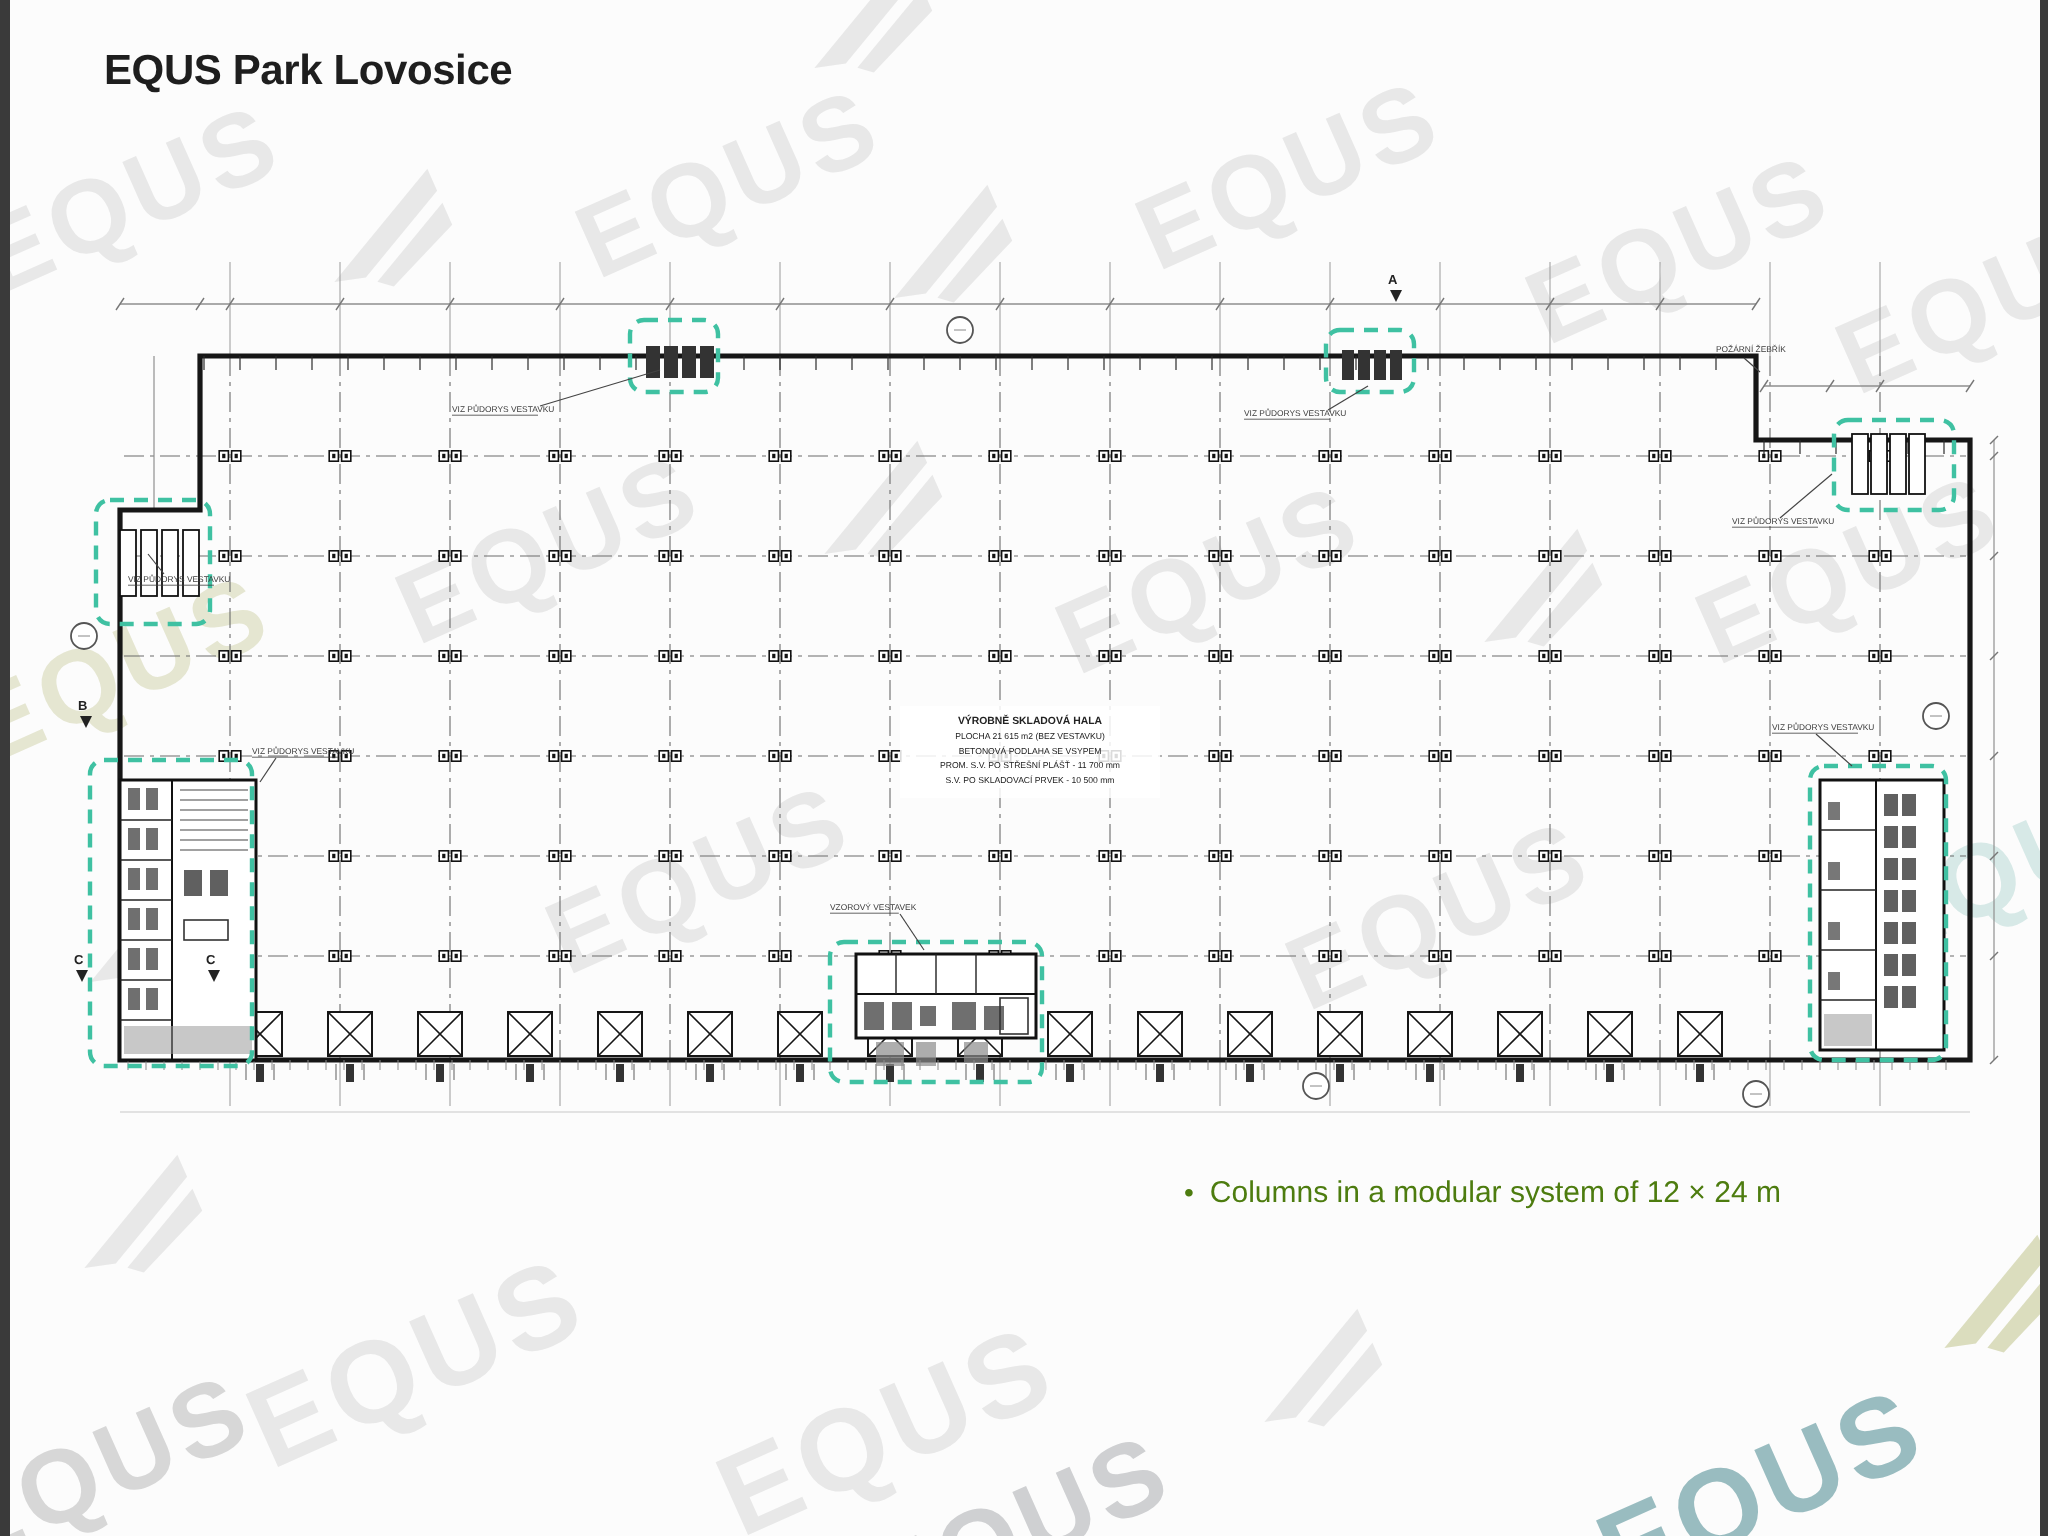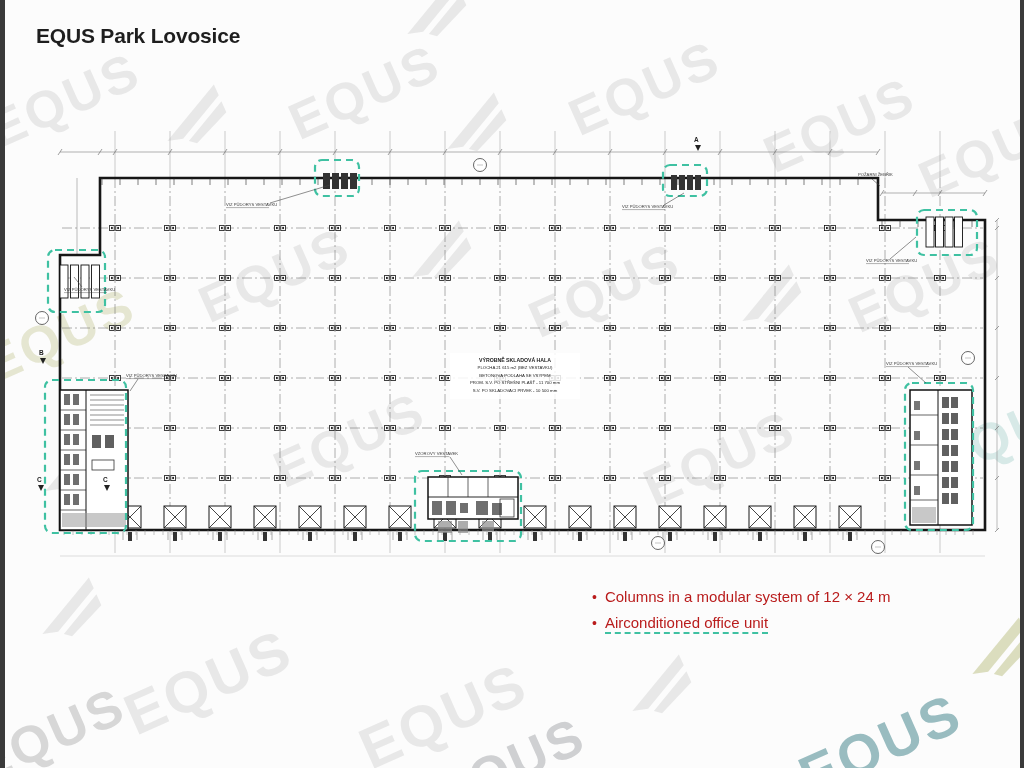--- a/index.html
+++ b/index.html
@@ -1,30 +1,30 @@
 <!DOCTYPE html>
 <html><head>
 <meta charset="utf-8">
 <style>
   html,body{margin:0;padding:0;}
   #page{position:relative;width:1024px;height:768px;background:#fcfcfc;overflow:hidden;
         font-family:"Liberation Sans",sans-serif;}
   .edge{position:absolute;top:0;height:768px;background:#3a3a3a;z-index:6;}
   #edge-left{left:0;width:5px;}
   #edge-right{left:1020px;width:4px;}
-  #title{position:absolute;left:36px;top:24px;font-size:21px;font-weight:bold;
+  #title{position:absolute;left:52px;top:24px;font-size:21px;font-weight:bold;
          color:#1e1e1e;letter-spacing:-0.2px;z-index:4;}
   #logo-box{position:absolute;left:425px;top:0;width:162px;height:96px;background:#ffffff;z-index:4;}
   #watermarks{position:absolute;left:0;top:0;width:1024px;height:768px;z-index:0;overflow:hidden;}
   .wm{position:absolute;transform:rotate(-24deg);font-weight:800;letter-spacing:3px;
       font-family:"Liberation Sans",sans-serif;user-select:none;white-space:nowrap;}
   #plan-wrap{position:absolute;left:30px;top:115px;width:970px;height:455px;z-index:2;}
   #specs{position:absolute;left:592px;top:584px;width:430px;z-index:3;}
   #specs ul{list-style:none;margin:0;padding:0;}
-  #specs li{font-size:15px;line-height:25px;color:#b91c1c;font-weight:500;}
+  #specs li{font-size:15px;line-height:25px;color:#4d7c0f;font-weight:500;}
   #specs li .dot{margin-right:8px;font-size:14px;}
   #specs li.hl span.t{border-bottom:2px dashed #3fc1a2;padding-bottom:1px;}
   svg text{font-family:"Liberation Sans",sans-serif;}
 </style>
 </head>
 <body>
 
 <div id="page">
   <div id="watermarks">
       <div class="wm" style="left: -15px; top: 70px; color: rgba(120, 120, 120, 0.15); font-size: 52px;">EQUS</div>
@@ -983,16 +983,15 @@
           <polygon points="8,370 14,370 11,376" fill="#222"></polygon>
           <text x="73" y="367" font-size="6.5" font-weight="bold" fill="#222">C</text>
           <polygon points="74,370 80,370 77,376" fill="#222"></polygon>
         </g>
       </svg>
   </div>
 
   <div id="specs">
     <ul id="specs-list">
         <li><span class="dot">•</span><span class="t">Columns in a modular system of 12 × 24 m</span></li>
-        <li class="hl"><span class="dot">•</span><span class="t">Airconditioned office unit</span></li>
       </ul>
   </div>
 </div>
 
 </body></html>

